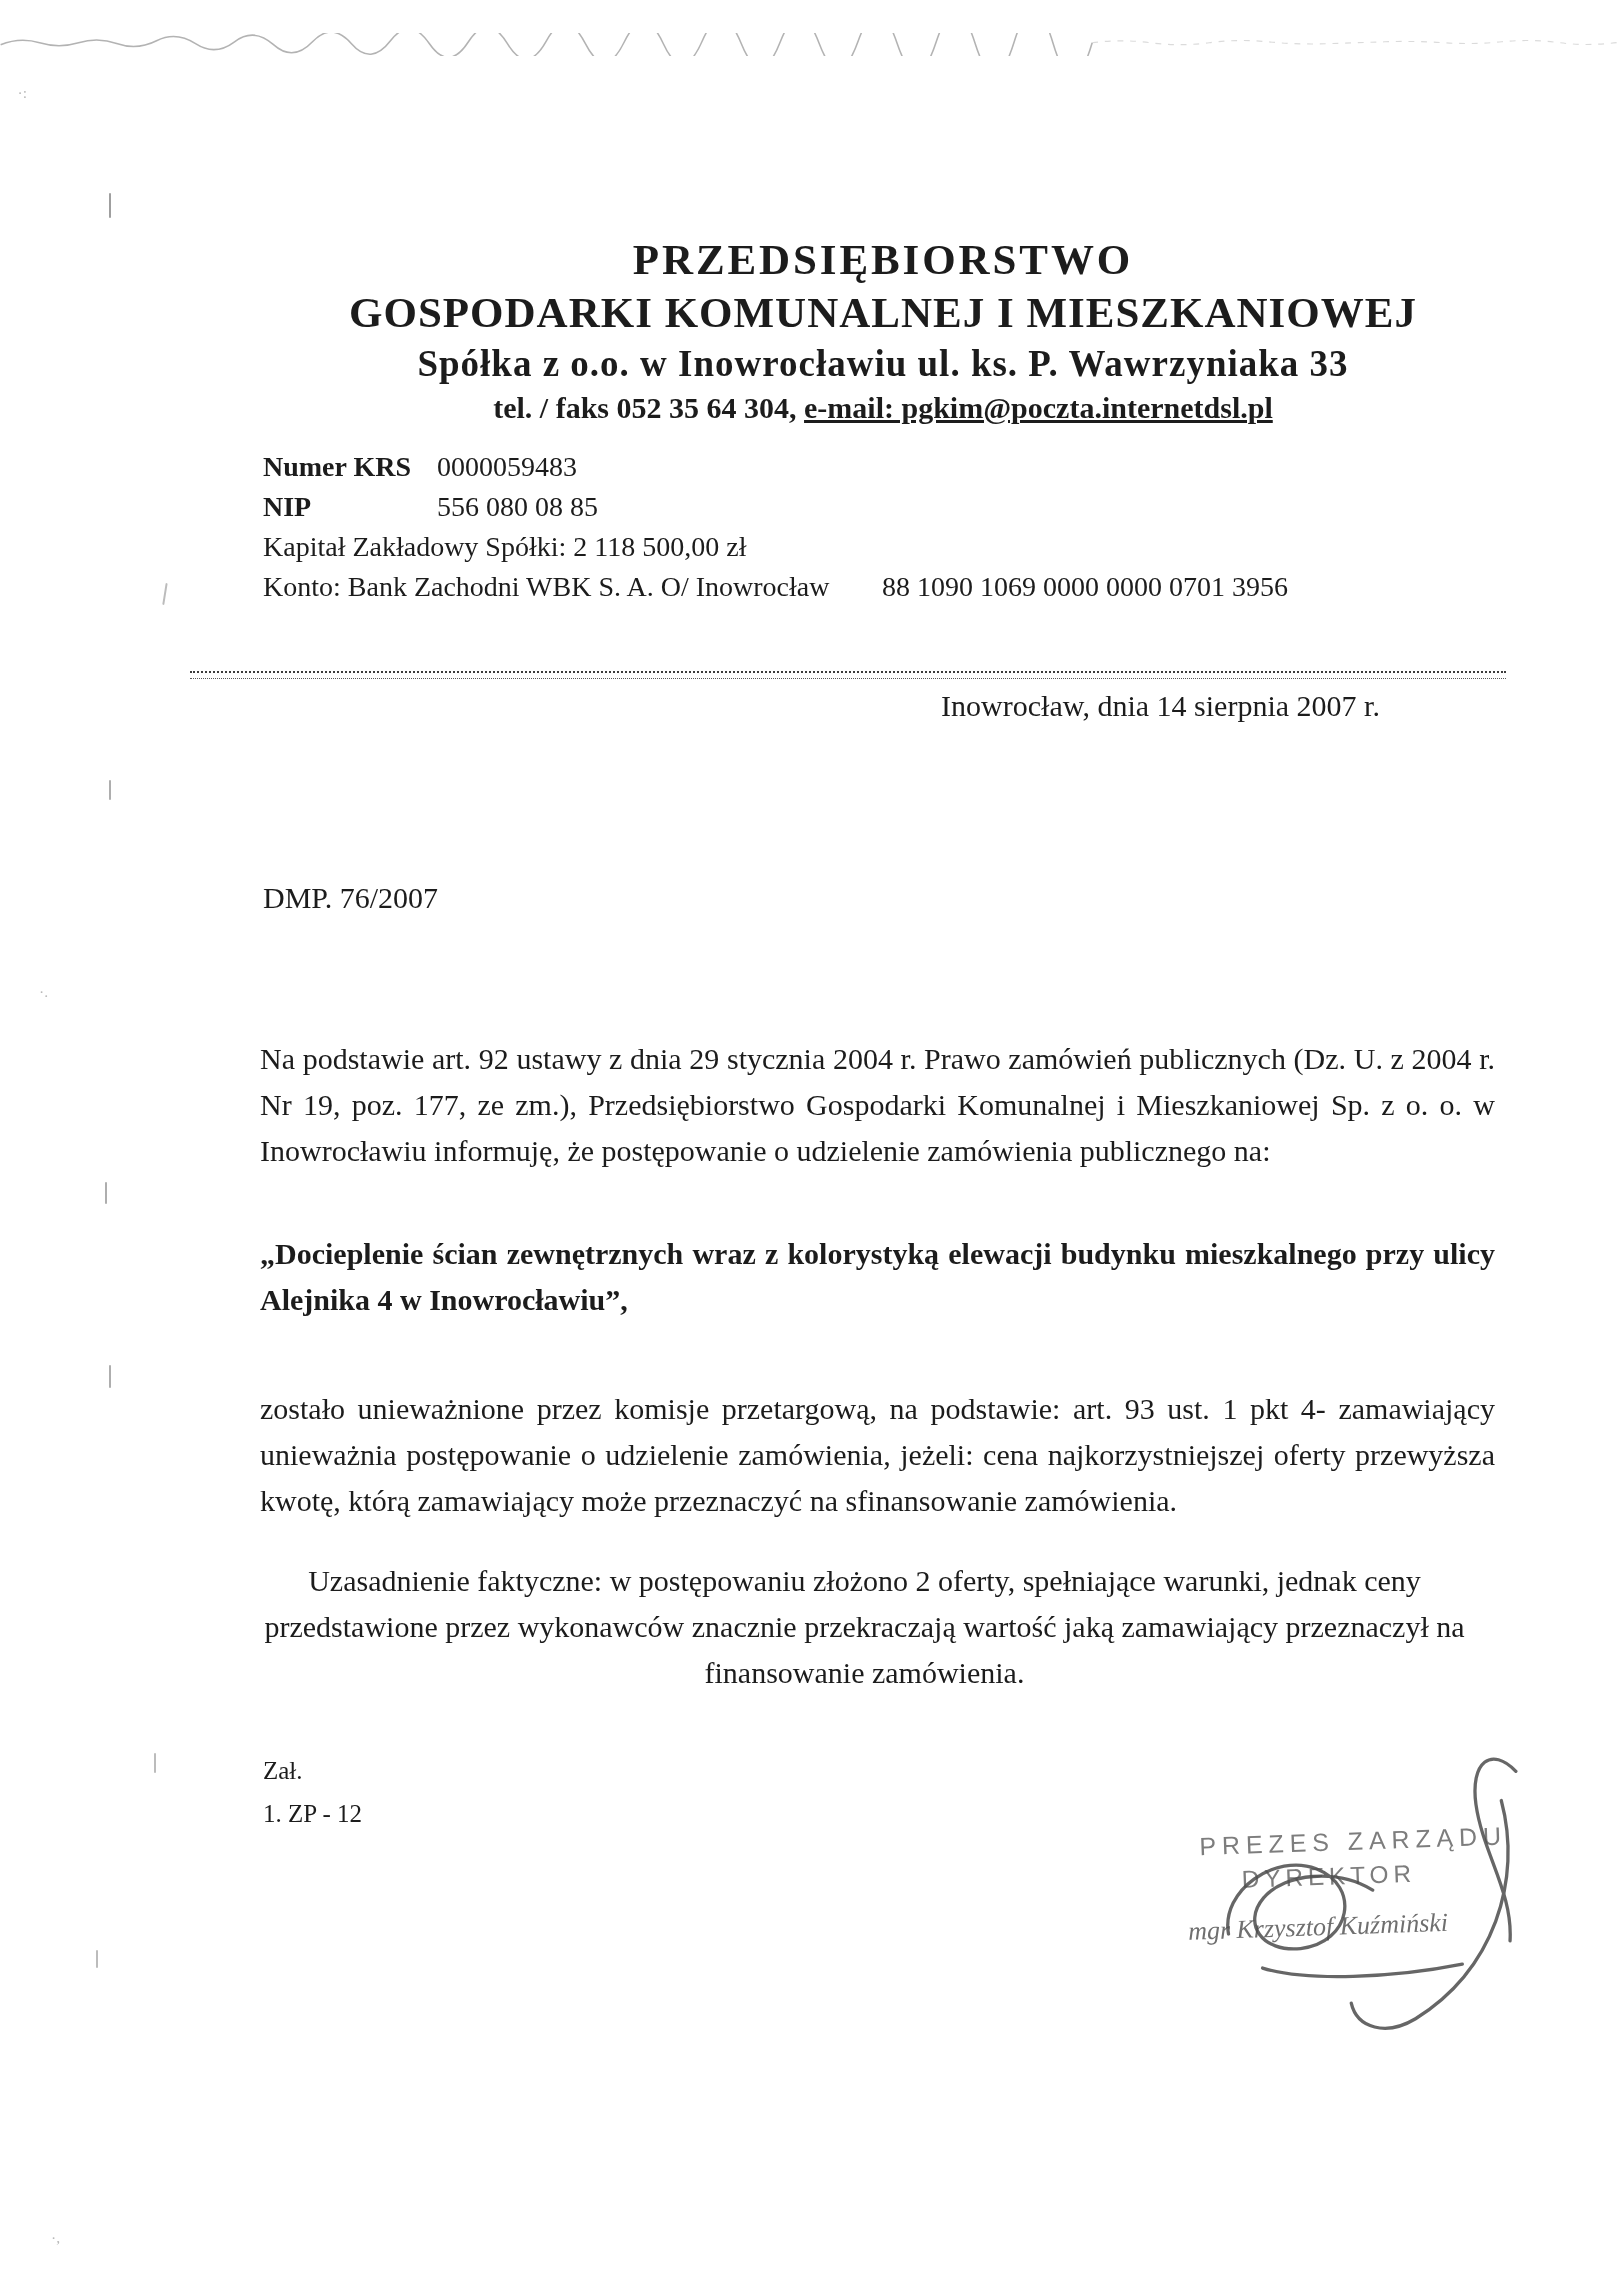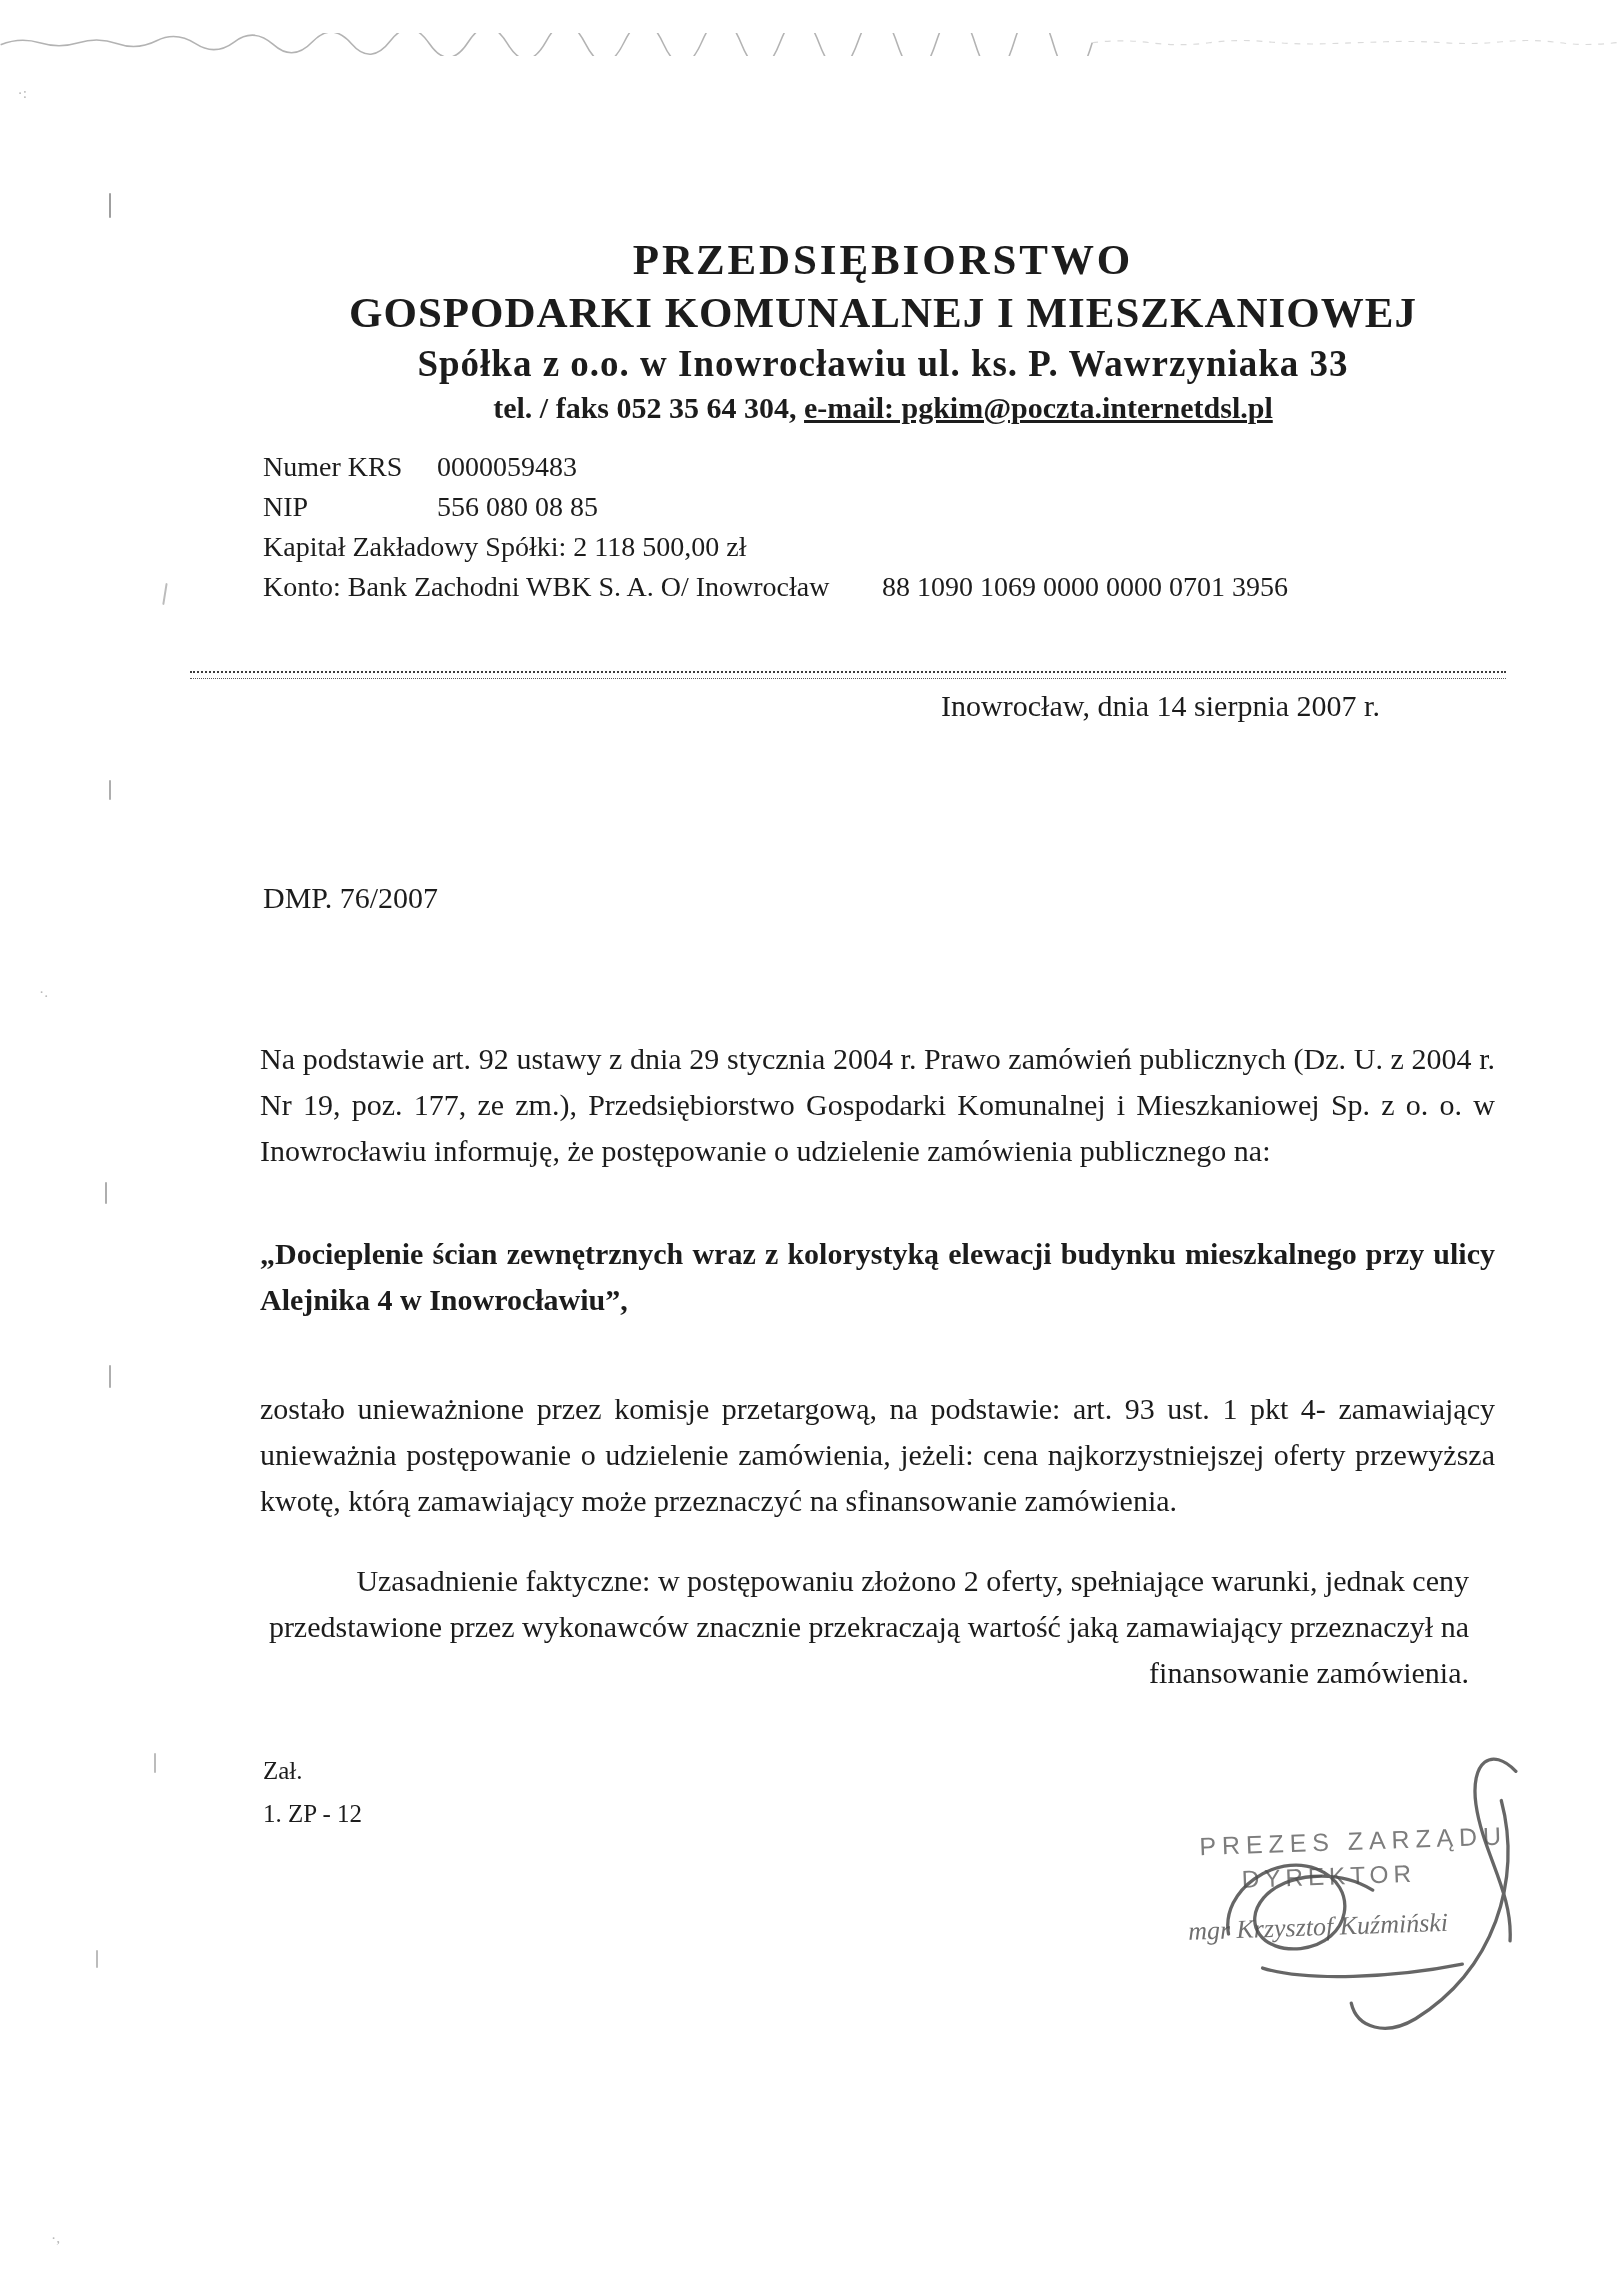--- a/index.html
+++ b/index.html
@@ -21,21 +21,21 @@
   .lh2{font-size:43px;font-weight:bold;letter-spacing:1px;line-height:55px;}
   .lh3{font-size:37px;font-weight:bold;letter-spacing:1px;line-height:47px;}
   .lh4{font-size:30px;font-weight:bold;line-height:41px;}
   .email{text-decoration:underline;}
   
   .registry{
     position:absolute;left:263px;top:447px;width:1258px;
     font-size:28px;line-height:40px;
   }
   .reg-row{white-space:nowrap;}
-  .reg-label{display:inline-block;min-width:174px;}
+  .reg-label{display:inline-block;min-width:174px;font-weight:bold;}
   .konto-label{display:inline-block;min-width:619px;}
   
   .dotted-rule{
     position:absolute;left:190px;right:117px;top:671px;height:0;
     border-top:2.9px dotted #3c3c3c;
   }
   .dotted-rule2{
     position:absolute;left:190px;right:117px;top:678px;height:0;
     border-top:1px dotted #5a5a5a;
   }
@@ -50,21 +50,21 @@
     text-align:center;font-size:31px;font-weight:bold;letter-spacing:0.5px;
   }
   .para{
     position:absolute;left:260px;width:1235px;
     font-size:30px;line-height:46px;
   }
   .justify{text-align:justify;}
   .p1{top:1036px;}
   .subject{top:1231px;font-weight:bold;}
   .p2{top:1386px;}
-  .p3{top:1558px;width:1209px;text-align:right;font-family:Liberation Serif, serif;}
+  .p3{top:1558px;width:1209px;text-align:center;font-family:Liberation Serif, serif;}
   .enclosure{position:absolute;left:263px;top:1749px;font-size:25px;line-height:43px;}
   
   .stamp{
     position:absolute;left:1200px;top:1826px;width:351px;
     color:#7d7d7d;
     transform:rotate(-2deg);
     font-family:"Liberation Sans","DejaVu Sans",sans-serif;
   }
   .stamp-l1{font-size:25px;letter-spacing:5.9px;white-space:nowrap;}
   .stamp-l2{font-size:24.4px;letter-spacing:4.9px;margin-top:5.9px;margin-left:41px;white-space:nowrap;}

